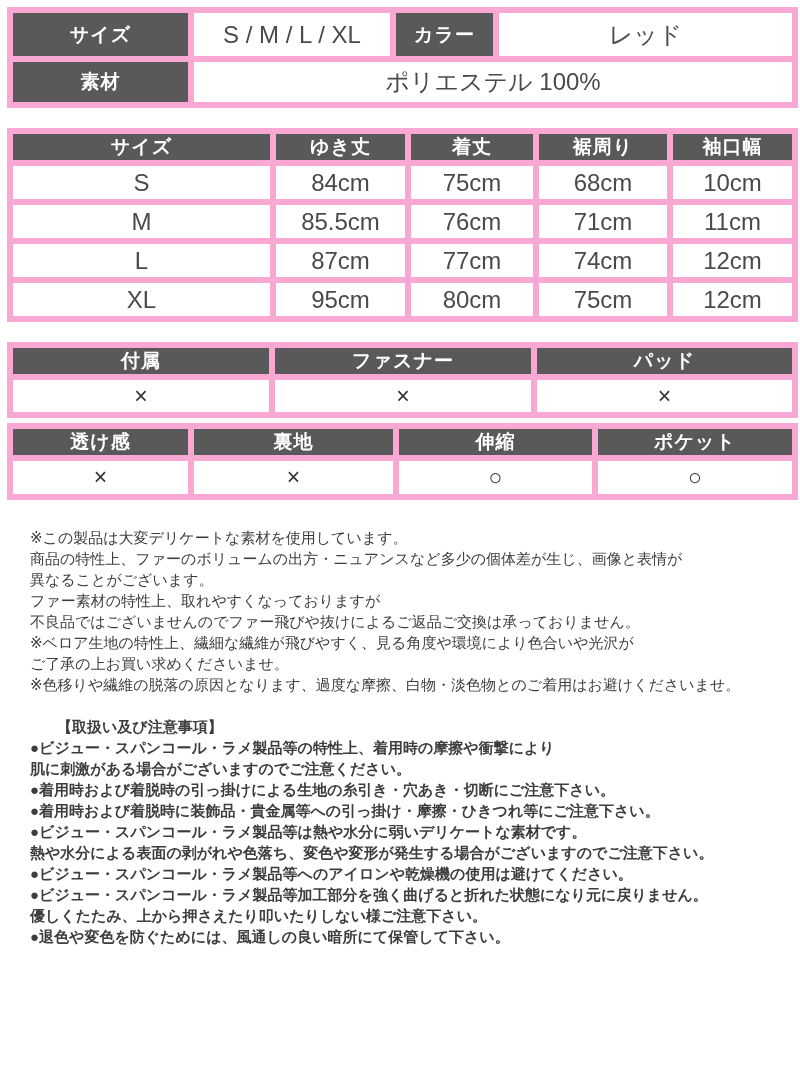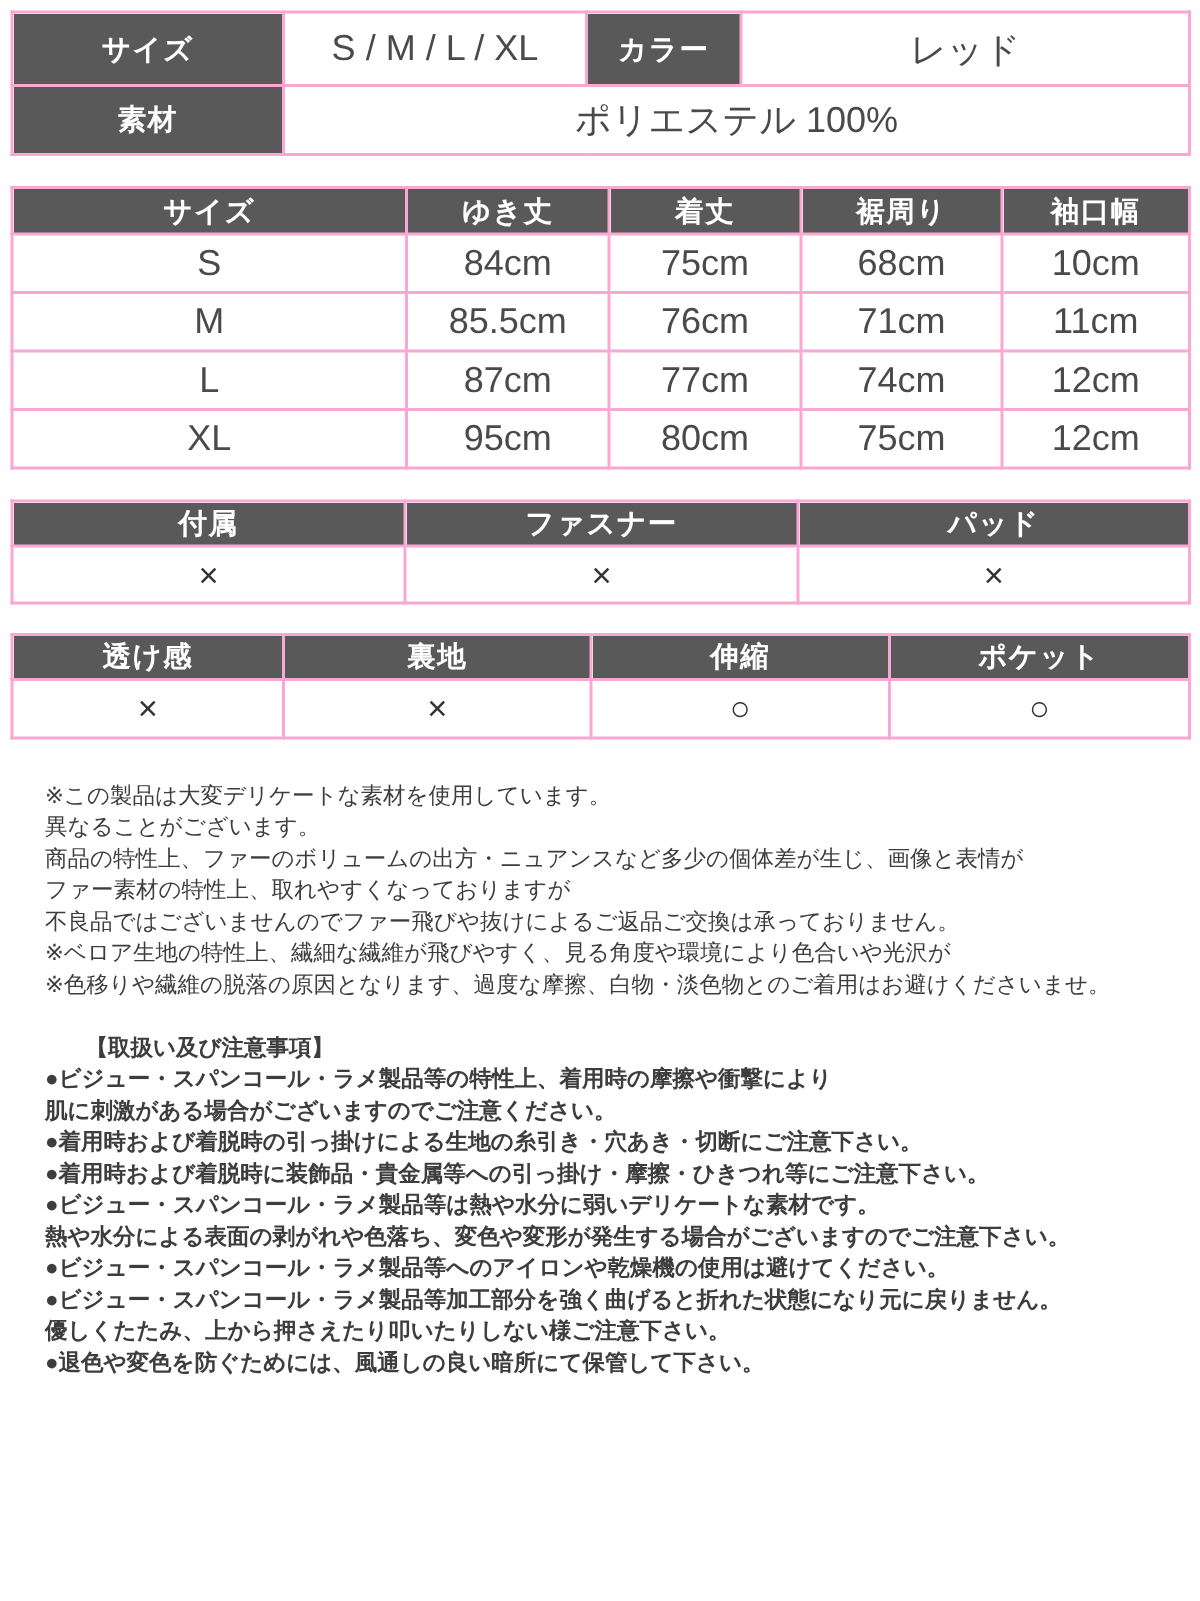--- a/index.html
+++ b/index.html
@@ -11,21 +11,21 @@
     overflow:hidden;
   }
   .page { position:relative; width:800px; height:1067px; background:#fff; padding:7px 8px 0 7px; }
 
   table.tbl {
     border-collapse:collapse;
     table-layout:fixed;
     width:785px;
   }
   table.tbl td {
-    border:2px solid #f9a8d4;
+    border:6px solid #f9a8d4;
     text-align:center;
     vertical-align:middle;
     overflow:hidden;
     white-space:nowrap;
   }
   td.hd {
     background:#595959;
     color:#ffffff;
     font-weight:bold;
     font-size:19px;
@@ -43,21 +43,21 @@
   .info tr.r2 td { height:46px; }
   .info { margin-bottom:20px; }
 
   .meas tr.head td { height:31px; }
   .meas tr.data td { height:39px; }
   .meas { margin-bottom:20px; }
 
   .feat3 tr.head td, .feat4 tr.head td { height:30px; }
   .feat3 tr.data td { height:38px; }
   .feat4 tr.data td { height:39px; }
-  .feat3 { margin-bottom:19px; }
+  .feat3 { margin-bottom:5px; }
   .feat4 { margin-bottom:27px; }
 
   .notes { padding-left:23px; padding-right:6px; }
   .notes p {
     font-size:15px;
     line-height:21px;
     color:#3d3d3d;
     letter-spacing:0;
   }
   .care { padding-left:23px; padding-right:6px; }
@@ -180,25 +180,26 @@
       <td class="val sym">×</td>
       <td class="val sym">×</td>
       <td class="val sym">○</td>
       <td class="val sym">○</td>
     </tr>
   </tbody>
     </table>
 
   <div class="notes">
     <p>※この製品は大変デリケートな素材を使用しています。</p>
+    <p>商品の特性上、ファーのボリュームの出方・ニュアンスなど多少の個体差が生じ、画像と表情が</p>
     <p>異なることがございます。</p>
-    <p>商品の特性上、ファーのボリュームの出方・ニュアンスなど多少の個体差が生じ、画像と表情が</p>
     <p>ファー素材の特性上、取れやすくなっておりますが</p>
     <p>不良品ではございませんのでファー飛びや抜けによるご返品ご交換は承っておりません。</p>
     <p>※ベロア生地の特性上、繊細な繊維が飛びやすく、見る角度や環境により色合いや光沢が</p>
+    <p>ご了承の上お買い求めくださいませ。</p>
     <p>※色移りや繊維の脱落の原因となります、過度な摩擦、白物・淡色物とのご着用はお避けくださいませ。</p>
   </div>
 
   <div class="care">
     <p class="care-head">【取扱い及び注意事項】</p>
     <p>●ビジュー・スパンコール・ラメ製品等の特性上、着用時の摩擦や衝撃により</p>
     <p>肌に刺激がある場合がございますのでご注意ください。</p>
     <p>●着用時および着脱時の引っ掛けによる生地の糸引き・穴あき・切断にご注意下さい。</p>
     <p>●着用時および着脱時に装飾品・貴金属等への引っ掛け・摩擦・ひきつれ等にご注意下さい。</p>
     <p>●ビジュー・スパンコール・ラメ製品等は熱や水分に弱いデリケートな素材です。</p>

